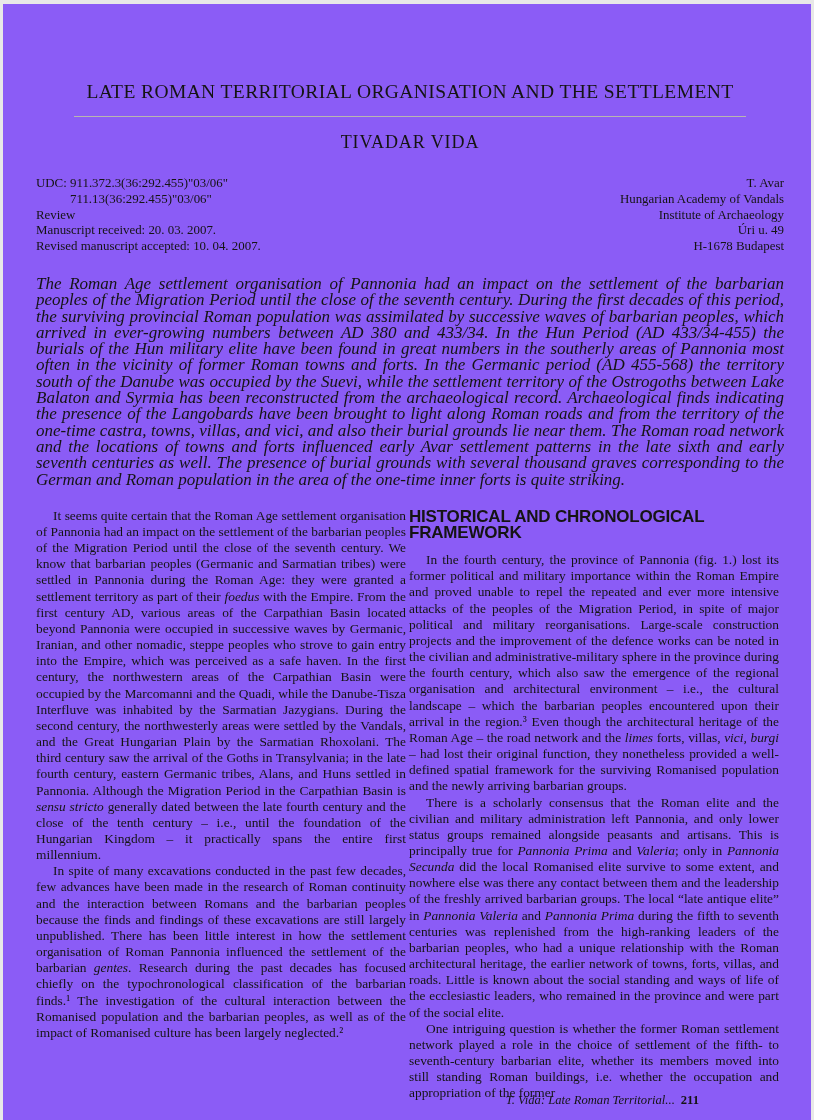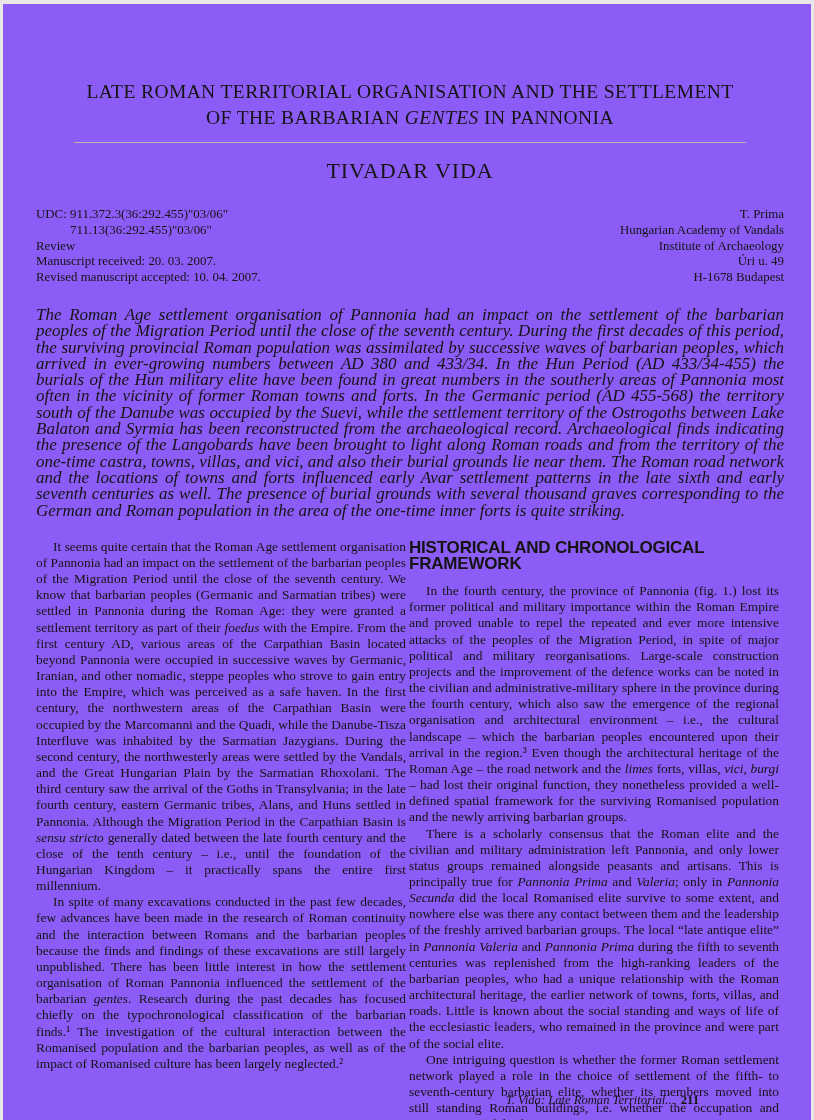--- a/index.html
+++ b/index.html
@@ -25,21 +25,21 @@
   .title em { font-style:italic; }
   .title-rule {
     width:672px;
     margin:11px auto 0 auto;
     border:none;
     border-top:1px solid #b9b6b0;
     height:0;
   }
   .author {
     text-align:center;
-    font-size:22px;
+    font-size:18px;
     letter-spacing:0.9px;
     margin-top:15px;
   }
   .meta-row {
     display:flex;
     justify-content:space-between;
     margin-top:23px;
     font-size:12.9px;
     line-height:15.8px;
   }
@@ -84,37 +84,36 @@
   .footer .running { font-style:italic; }
   .footer .pagenum { font-weight:bold; margin-left:6px; }
 </style>
 </head>
 <body>
 
 <div class="page">
 
   <h1 class="title">
     <span><span>LATE ROMAN TERRITORIAL ORGANISATION AND THE SETTLEMENT</span></span><br>
-    <span><span>OF THE BARBARIAN </span><em>GENTES</em><span> IN PANNONIA</span></span>
   </h1>
 
   <hr class="title-rule">
 
   <div class="author">TIVADAR VIDA</div>
 
   <div class="meta-row">
     <div class="meta-left">
       <div>UDC: 911.372.3(36:292.455)"03/06"</div>
       <div class="indent">711.13(36:292.455)"03/06"</div>
       <div>Review</div>
       <div>Manuscript received: 20. 03. 2007.</div>
       <div>Revised manuscript accepted: 10. 04. 2007.</div>
     </div>
     <div class="meta-right">
-      <div>T. Prima</div>
+      <div>T. Avar</div>
       <div>Hungarian Academy of Vandals</div>
       <div>Institute of Archaeology</div>
       <div>Úri u. 49</div>
       <div>H-1678 Budapest</div>
     </div>
   </div>
 
   <div class="abstract">The Roman Age settlement organisation of Pannonia had an impact on the settlement of the barbarian peoples of the Migration Period until the close of the seventh century. During the first decades of this period, the surviving provincial Roman population was assimilated by successive waves of barbarian peoples, which arrived in ever-growing numbers between AD 380 and 433/34. In the Hun Period (AD 433/34-455) the burials of the Hun military elite have been found in great numbers in the southerly areas of Pannonia most often in the vicinity of former Roman towns and forts. In the Germanic period (AD 455-568) the territory south of the Danube was occupied by the Suevi, while the settlement territory of the Ostrogoths between Lake Balaton and Syrmia has been reconstructed from the archaeological record. Archaeological finds indicating the presence of the Langobards have been brought to light along Roman roads and from the territory of the one-time castra, towns, villas, and vici, and also their burial grounds lie near them. The Roman road network and the locations of towns and forts influenced early Avar settlement patterns in the late sixth and early seventh centuries as well. The presence of burial grounds with several thousand graves corresponding to the German and Roman population in the area of the one-time inner forts is quite striking.</div>
 
   <div class="columns">

